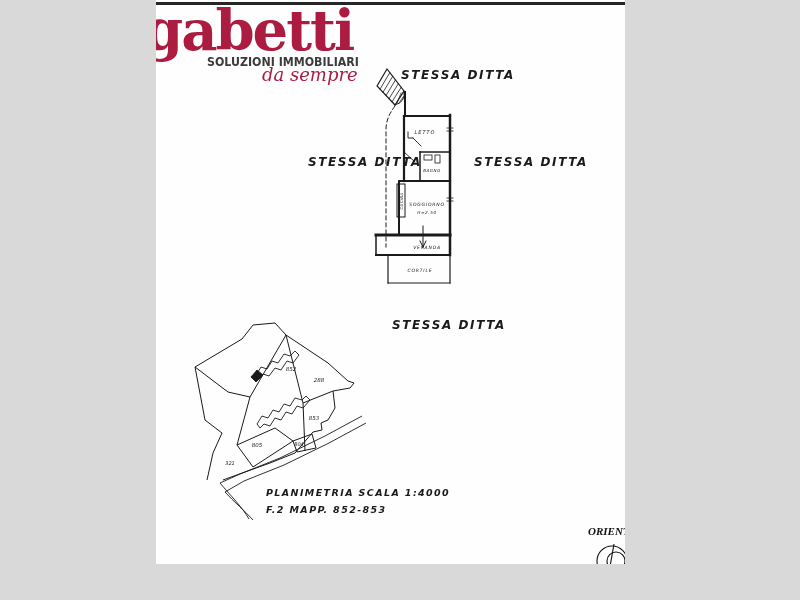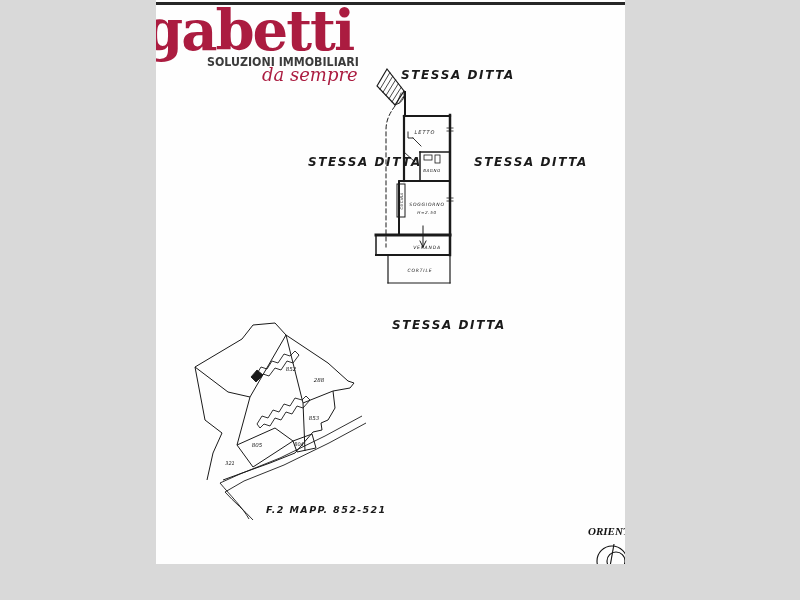--- a/index.html
+++ b/index.html
@@ -129,21 +129,22 @@
         </g>
       </g>
       <text x="106" y="51" font-size="5.5" text-anchor="middle">852</text>
       <text x="134" y="62" font-size="5.5" text-anchor="middle">288</text>
       <text x="129" y="100" font-size="5.5" text-anchor="middle">853</text>
       <text x="72" y="127" font-size="5.5" text-anchor="middle">805</text>
       <text x="114" y="126" font-size="5" text-anchor="middle">804</text>
       <text x="45" y="145" font-size="5" text-anchor="middle">321</text>
     </svg>
 
-    <div class="hand caption" style="left:110px;top:504px;">F.2 MAPP. 852-521</div>
+    <div class="hand caption" style="left:110px;top:487px;">PLANIMETRIA  SCALA 1:4000</div>
+    <div class="hand caption" style="left:110px;top:504px;">F.2 MAPP. 852-853</div>
 
     <div class="serifcut" style="left:432px;top:525px;font-size:11px;">ORIENT</div>
     <svg style="left:437px;top:541px;" width="44" height="42" viewBox="0 0 44 42">
       <g stroke="#111" fill="none" stroke-width="1.1">
         <circle cx="19" cy="20" r="15"></circle>
         <circle cx="23" cy="20" r="9"></circle>
         <path d="M 21,3 L 15,37"></path>
       </g>
     </svg>
     <div class="serifcut" style="left:434px;top:585px;font-size:10px;">SCALA D</div>

